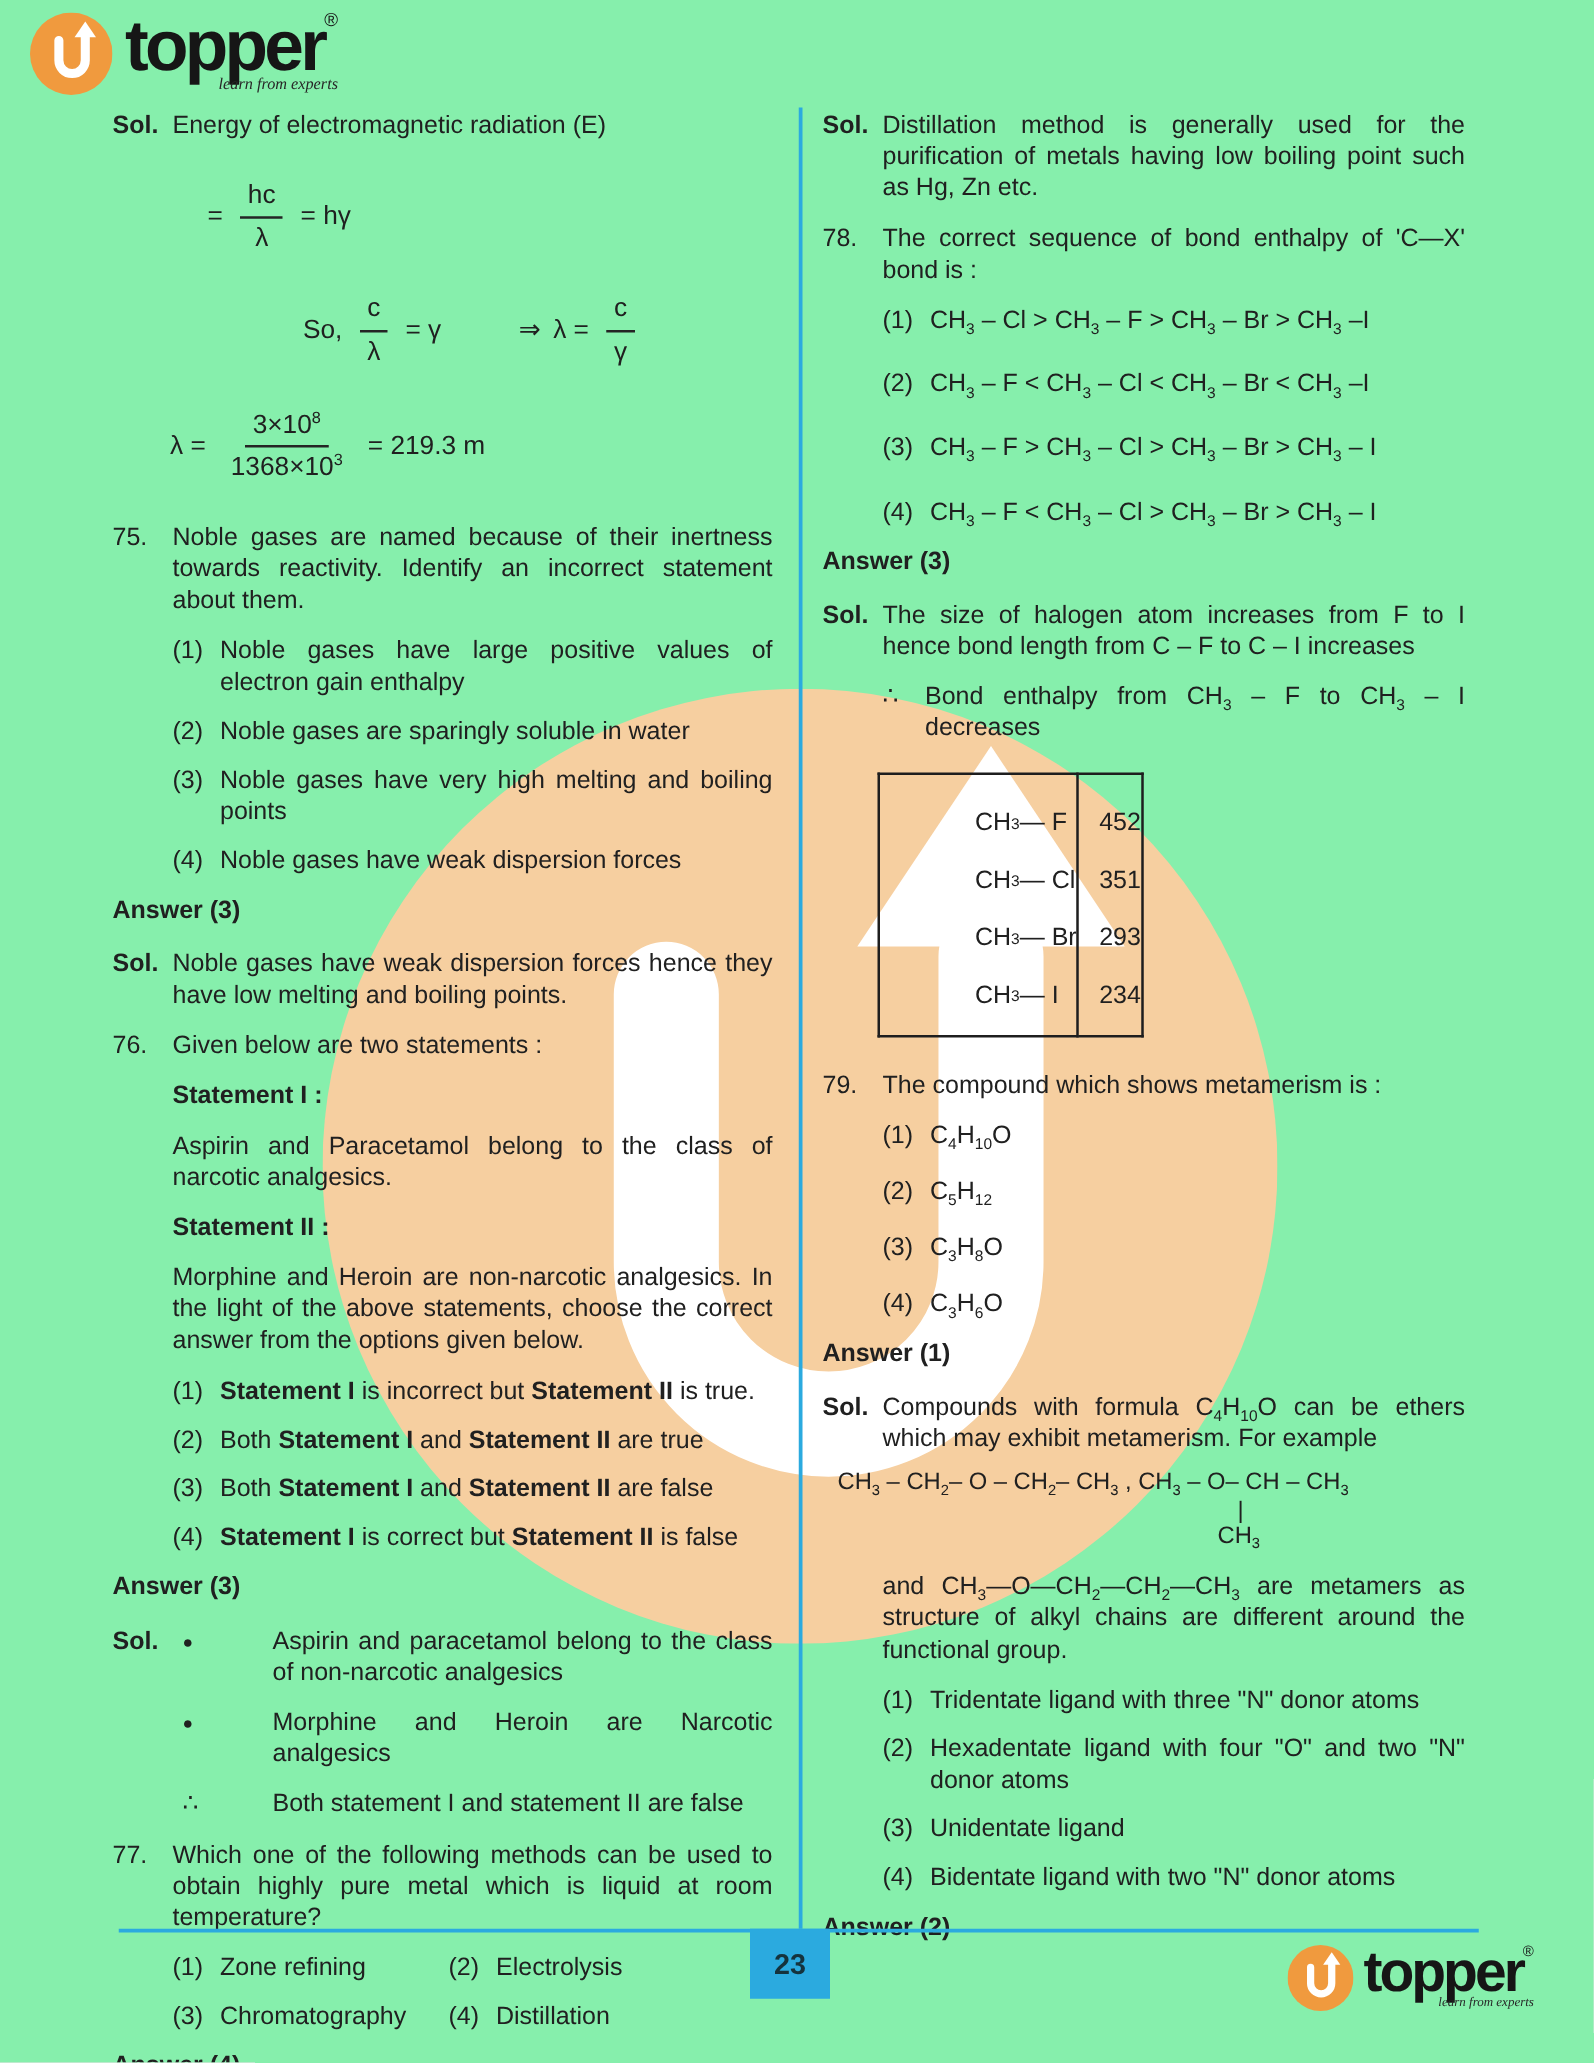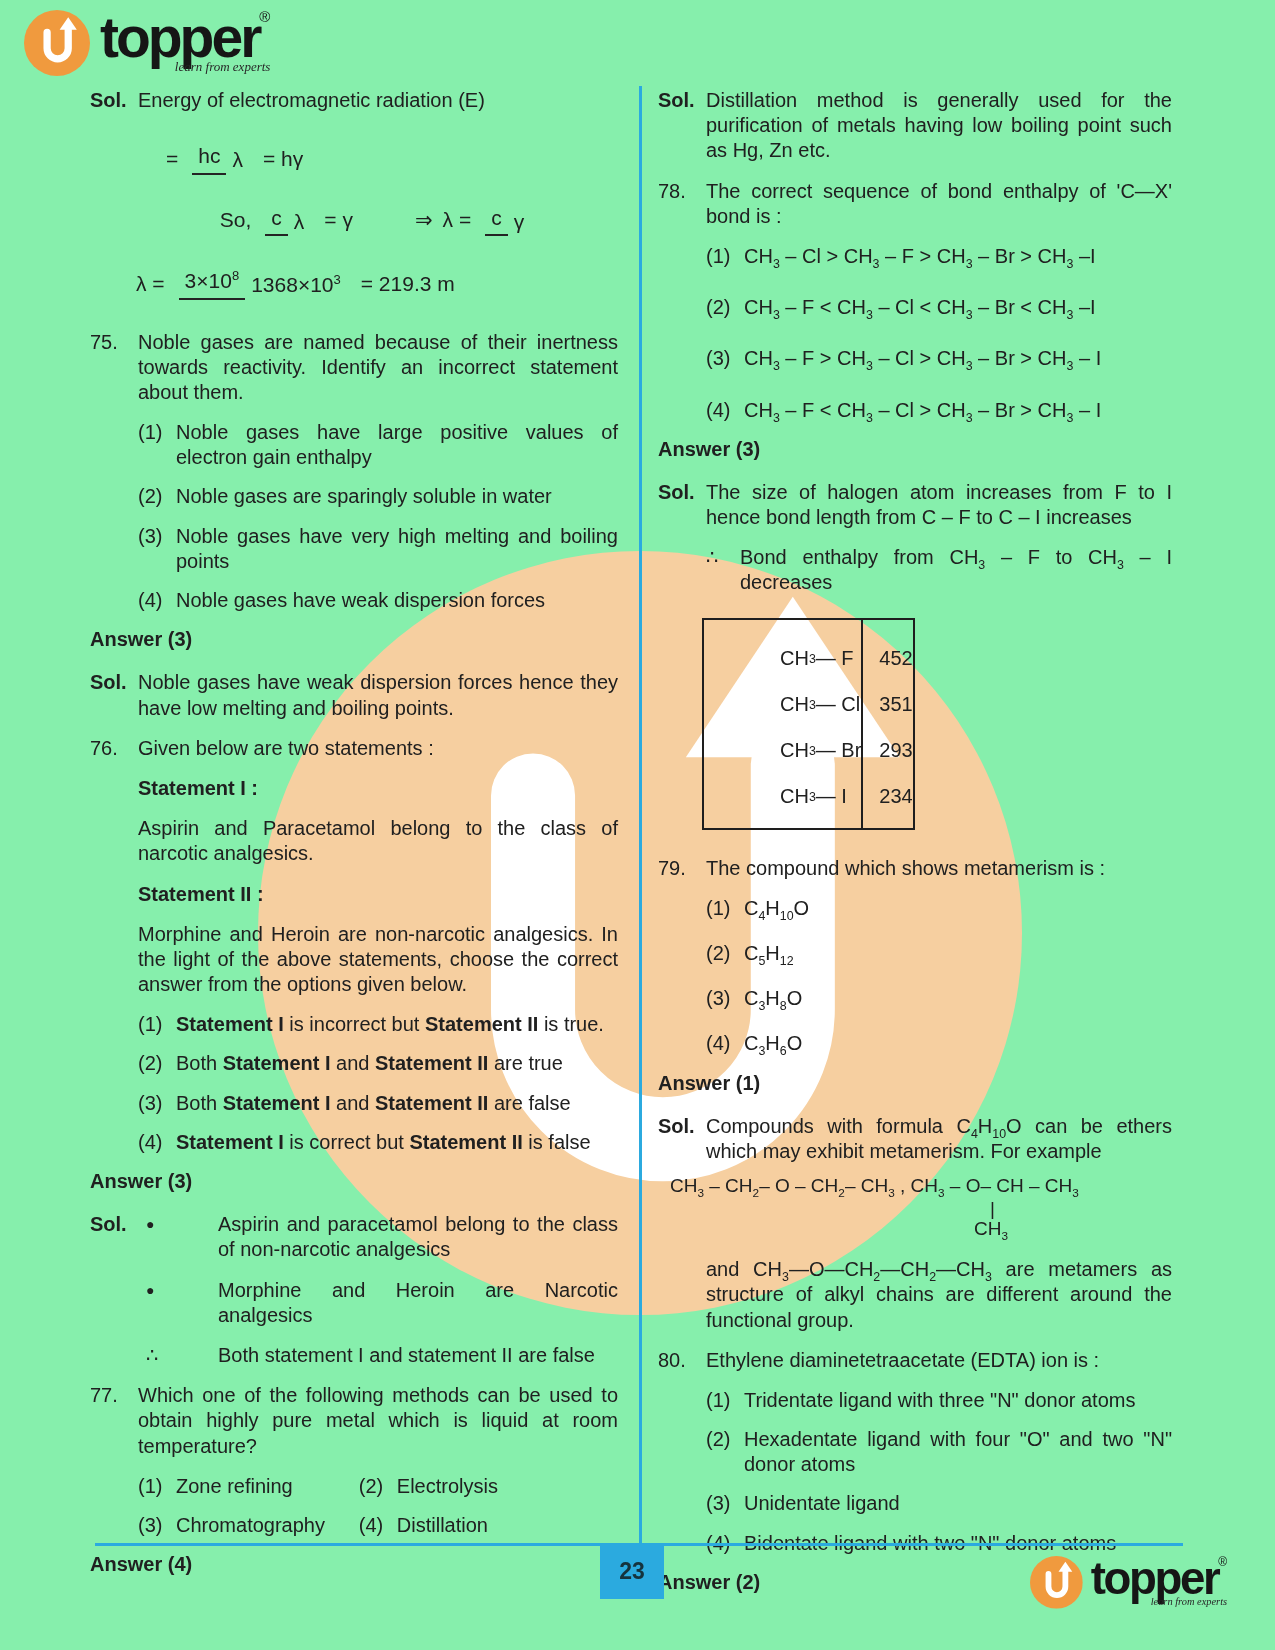--- a/index.html
+++ b/index.html
@@ -58,21 +58,21 @@
   .mark-wide{flex:0 0 72px;padding-left:8px;}
   .mark-wide.dot{font-size:14px;line-height:25px;}
   .mark-narrow{flex:0 0 34px;}
 
   
   .eq{display:flex;align-items:center;column-gap:10px;font-size:21px;}
   .eq1{margin:30px 0 6px 76px;}
   .eq2{margin:30px 0 6px 46px;justify-content:center;}
   .eq2 .arrow{margin-left:52px;}
   .eq3{margin:32px 0 30px 46px;}
-  .frac{display:inline-flex;flex-direction:row;align-items:center;margin:0 4px;}
+  .frac{display:inline-flex;flex-direction:column;align-items:center;margin:0 4px;}
   .frac .num{padding:0 6px 3px;border-bottom:2px solid #242424;}
   .frac .den{padding:3px 6px 0;}
 
   
   .bond-table{border-collapse:collapse;margin:22px 0 26px 44px;}
   .bond-table th,.bond-table td{border:2px solid #1e1e1e;font-weight:400;font-size:20px;vertical-align:middle;}
   .bond-table th.c1{width:190px;text-align:center;height:62px;}
   .bond-table th.c2{width:218px;text-align:left;padding:4px 10px;line-height:1.2;}
   .bond-table td{padding:16px 0 8px;vertical-align:top;}
   .bond-table .line{height:46px;display:flex;align-items:center;}
@@ -340,24 +340,20 @@
       <span class="solno">Sol.</span>
       <div class="body">Compounds with formula C<sub>4</sub>H<sub>10</sub>O can be ethers which may exhibit metamerism. For example</div>
     </div>
     <div class="formula">
       <div class="f-main">CH<sub>3</sub> – CH<sub>2</sub>– O – CH<sub>2</sub>– CH<sub>3</sub> ,  CH<sub>3</sub> – O– CH – CH<sub>3</sub></div>
       <div class="f-bond">|</div>
       <div class="f-branch">CH<sub>3</sub></div>
     </div>
     <div class="para indent">and CH<sub>3</sub>—O—CH<sub>2</sub>—CH<sub>2</sub>—CH<sub>3</sub> are metamers as structure of alkyl chains are different around the functional group.</div>
 
-    <div class="qrow">
-      <span class="qno">80.</span>
-      <div class="body">Ethylene diaminetetraacetate (EDTA) ion is :</div>
-    </div>
     <div>
       <div class="opt">
         <span class="optno">(1)</span>
         <div class="optbody">Tridentate ligand with three "N" donor atoms</div>
       </div>
       <div class="opt">
         <span class="optno">(2)</span>
         <div class="optbody">Hexadentate ligand with four "O" and two "N" donor atoms</div>
       </div>
       <div class="opt">

